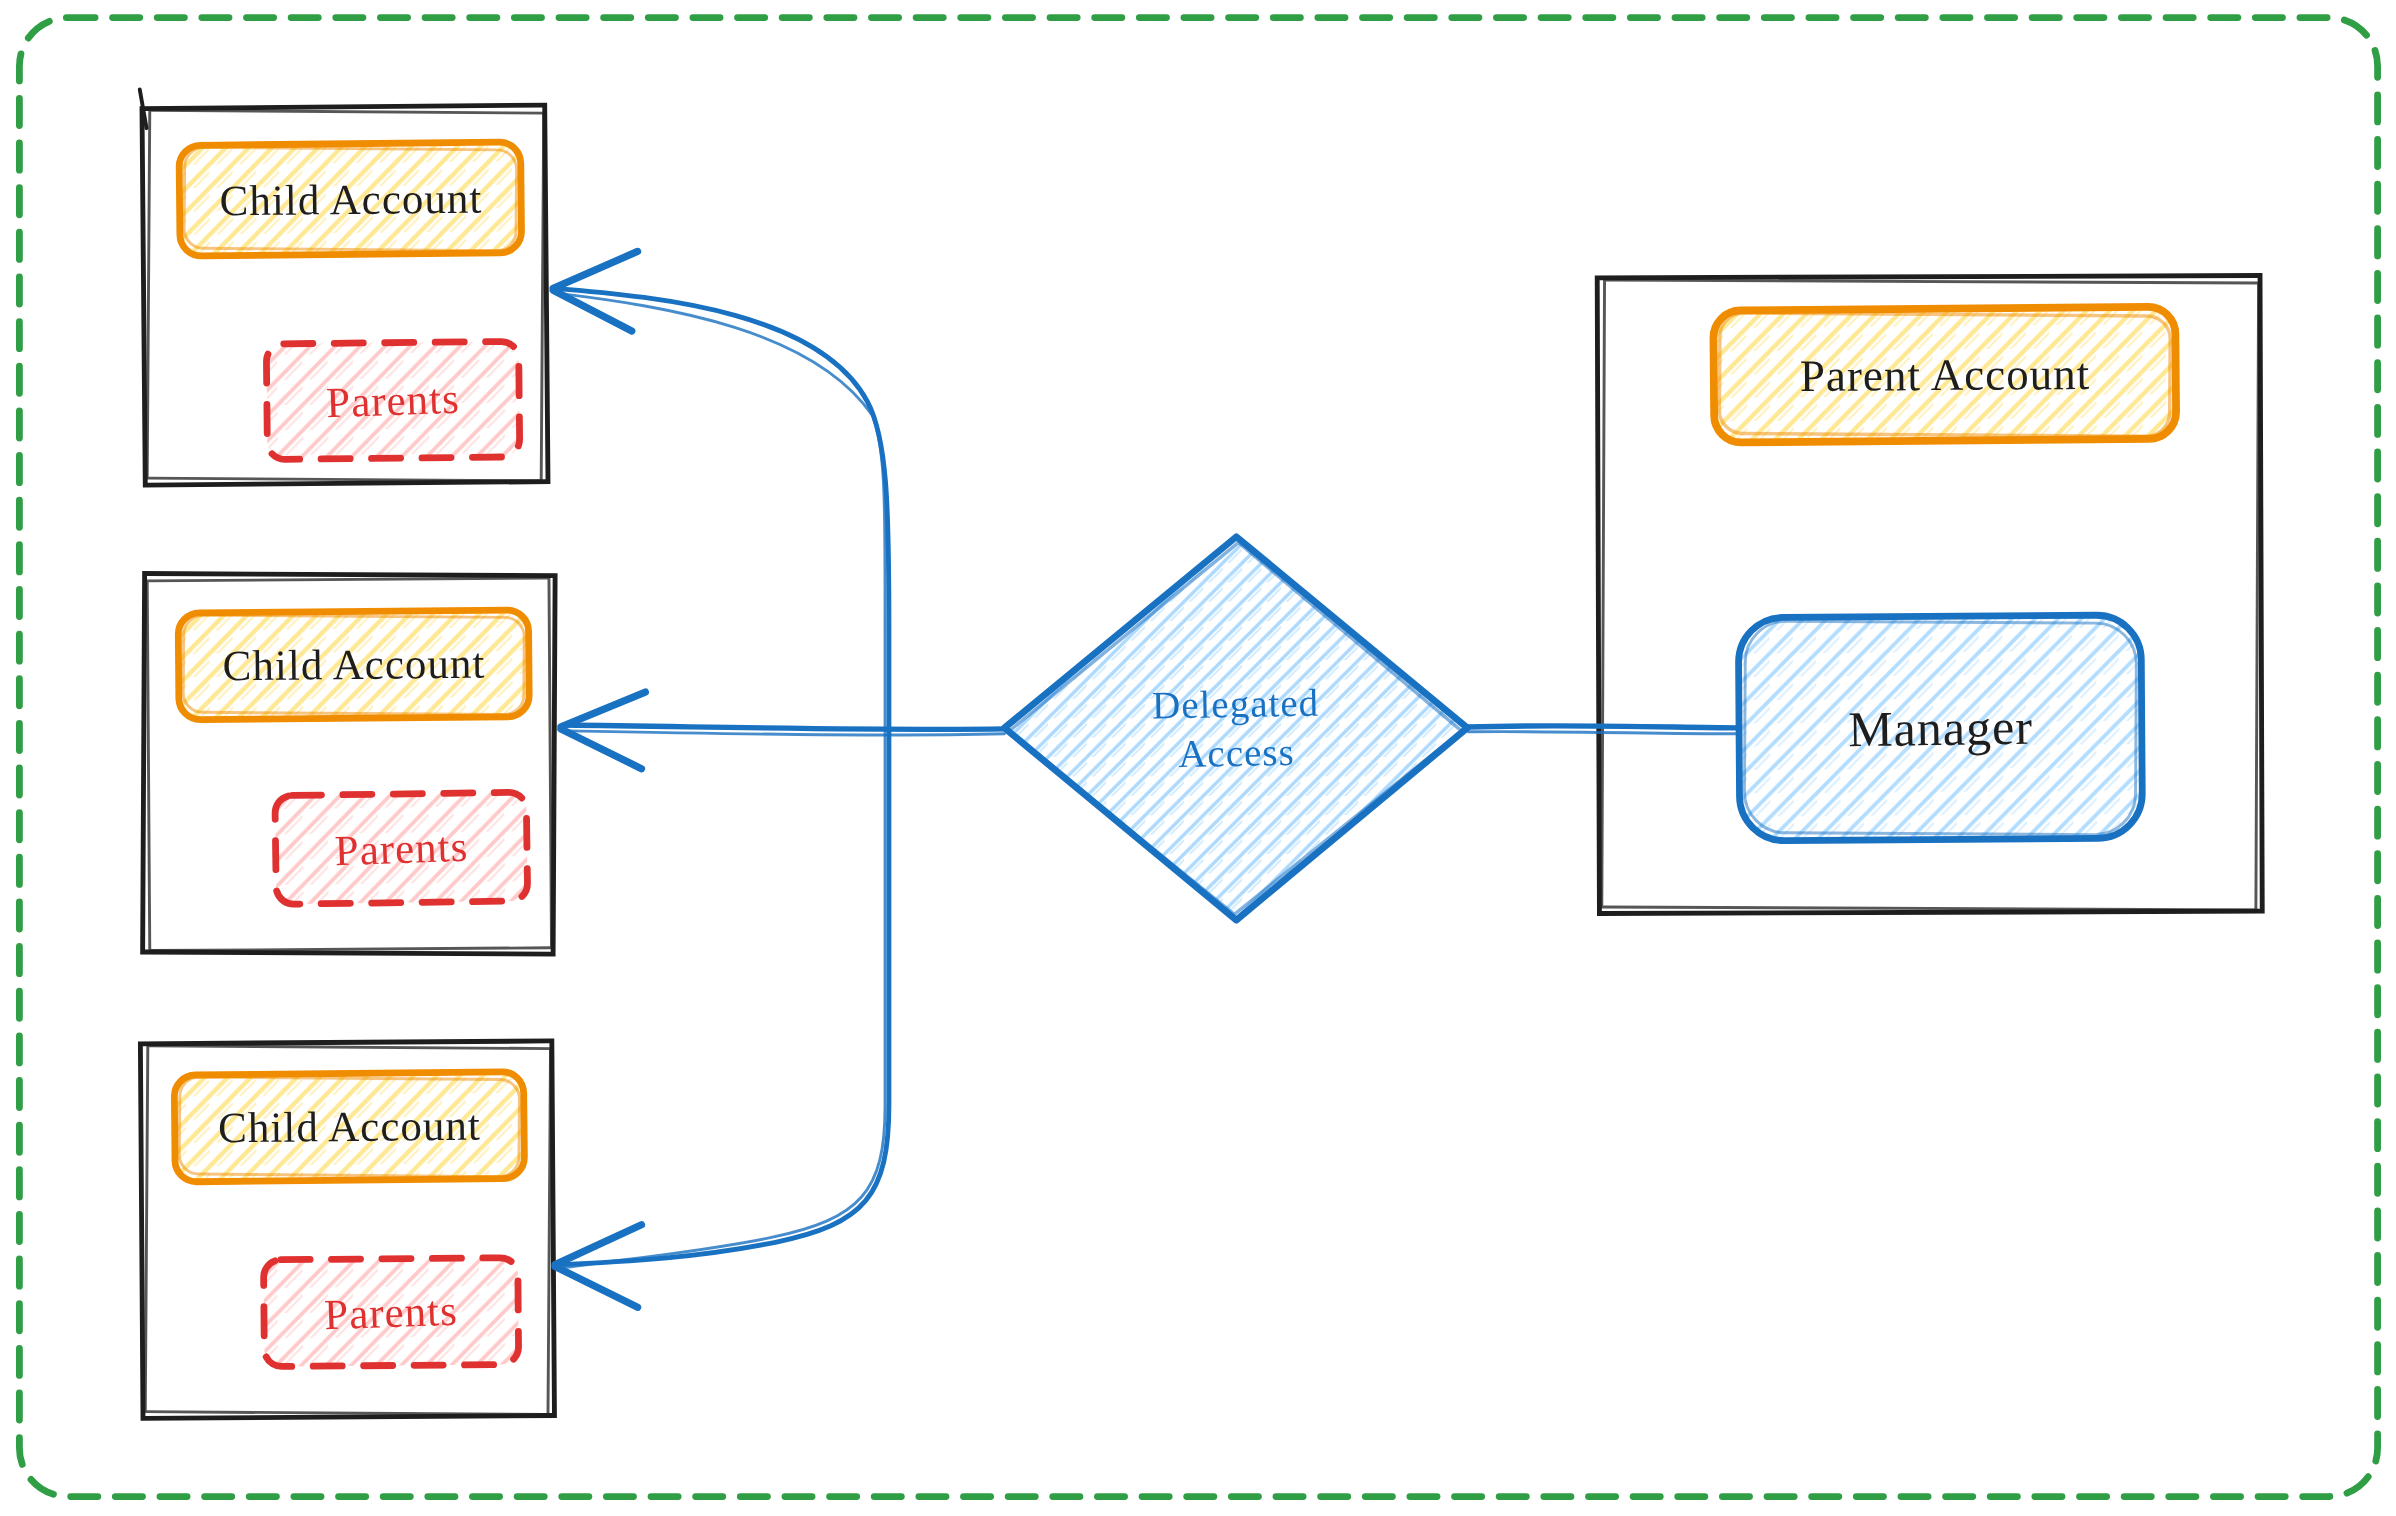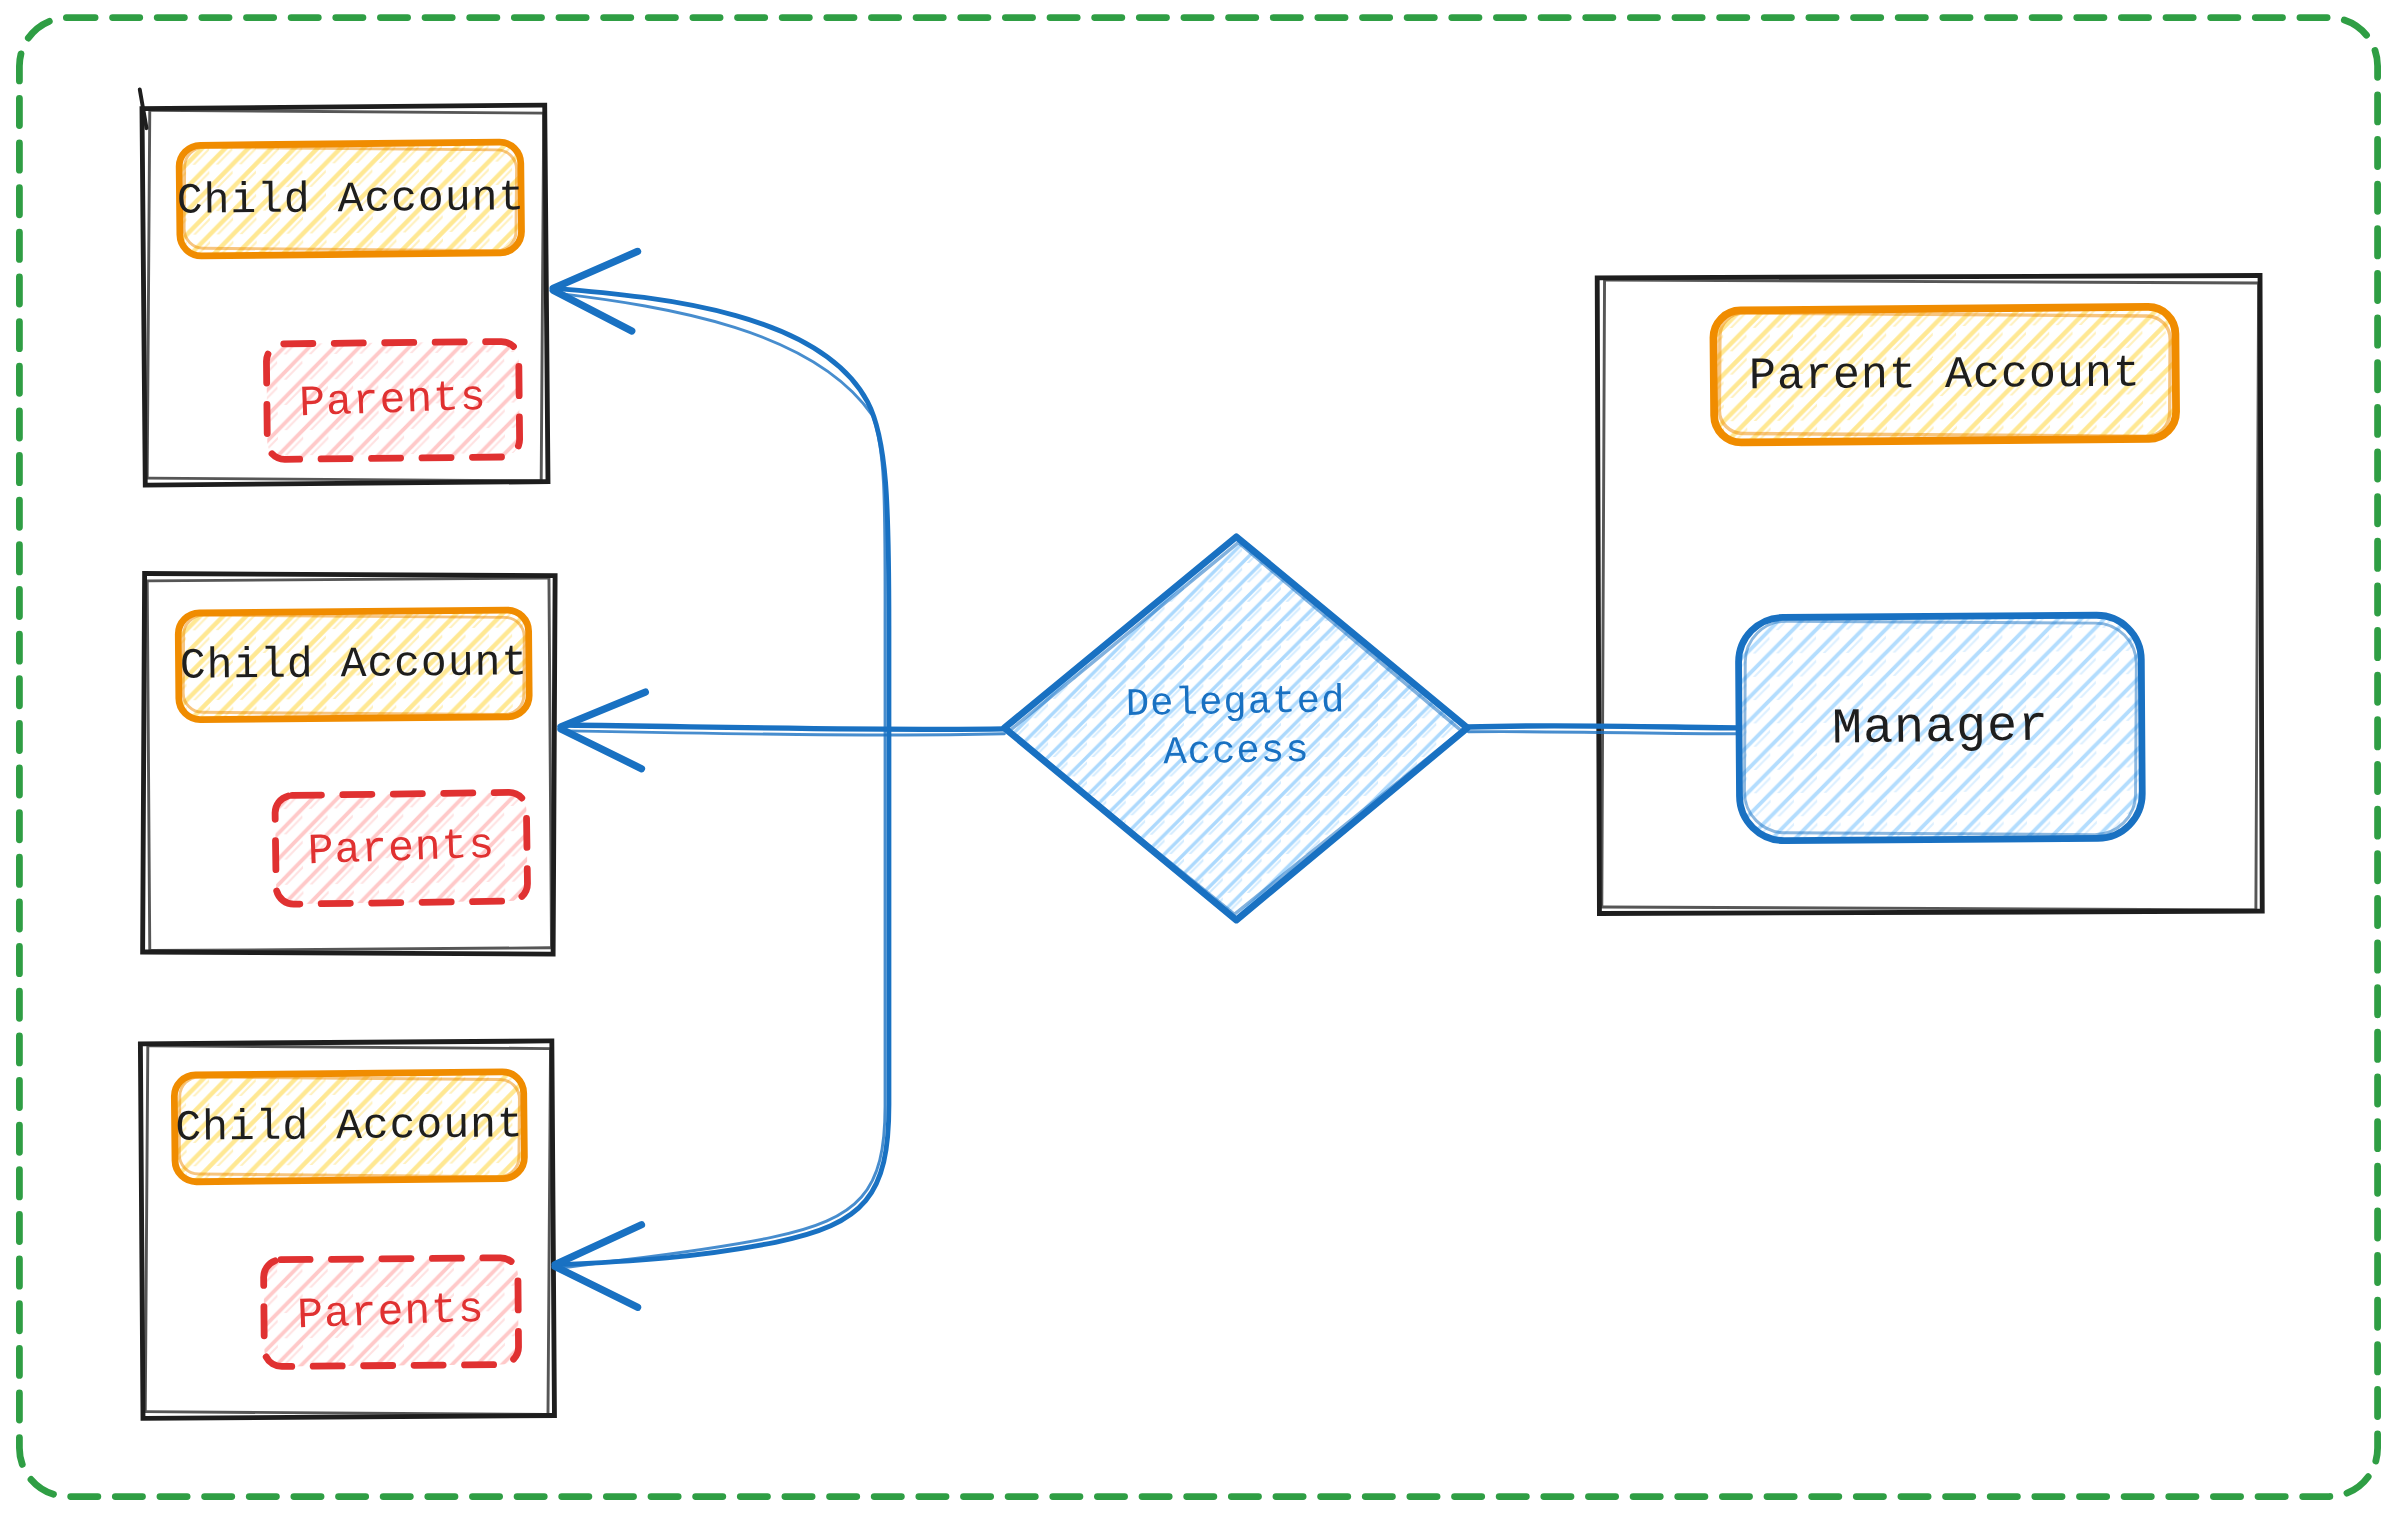--- a/index.html
+++ b/index.html
@@ -1,21 +1,21 @@
 <!DOCTYPE html>
 <html><head>
 <meta charset="utf-8">
 <style>
   html, body { margin:0; padding:0; background:#ffffff; }
   .stage {
     position:relative;
     width:2397px; height:1517px;
     background:#ffffff;
     overflow:hidden;
-    font-family:Liberation Mono, monospace;
+    font-family:Liberation Serif, serif;
     color:#1e1e1e;
   }
   .stage svg { position:absolute; left:0; top:0; }
   .label {
     position:absolute;
     display:flex; align-items:center; justify-content:center;
     text-align:center;
     color:#1e1e1e;
     letter-spacing:1px;
     white-space:nowrap;

